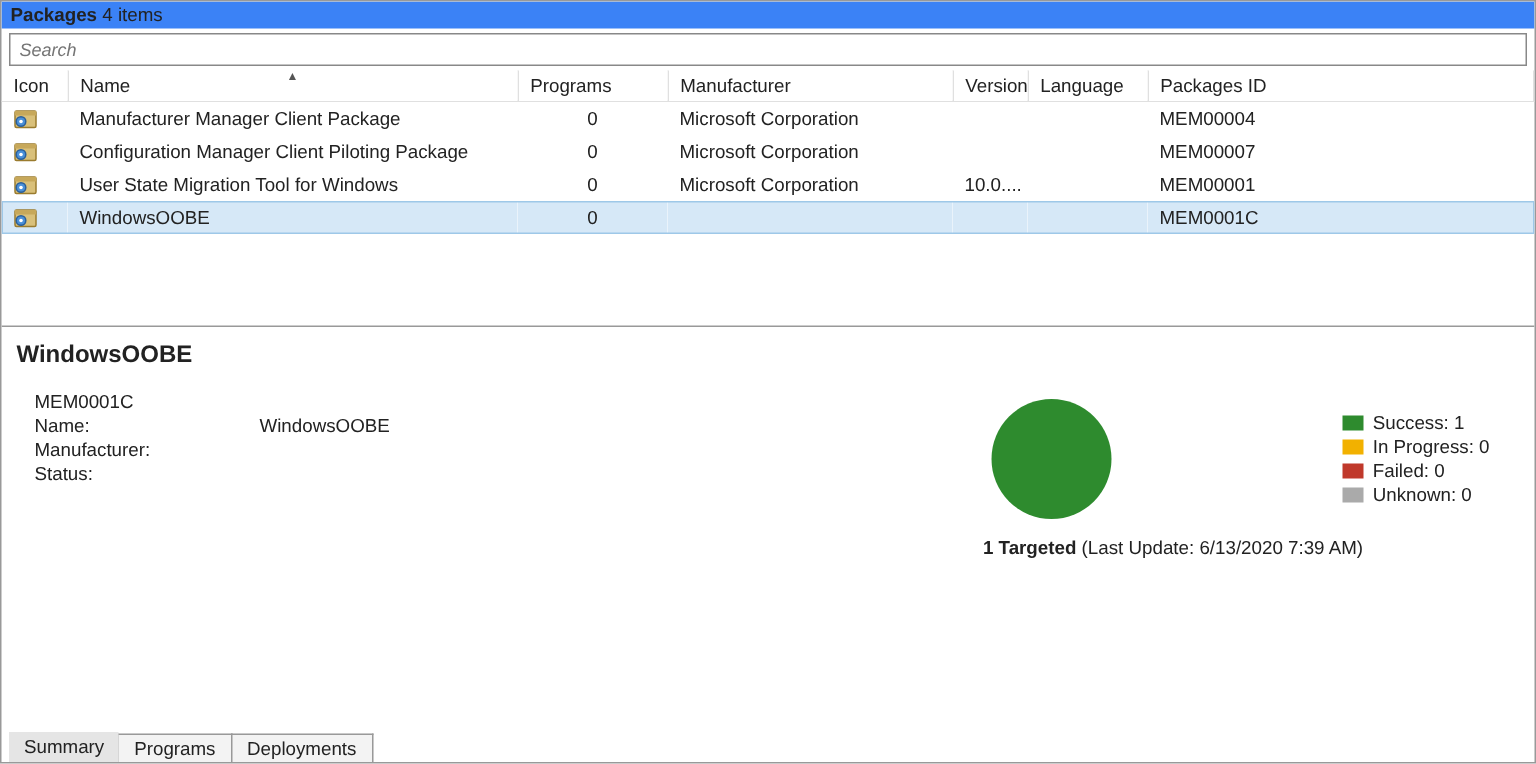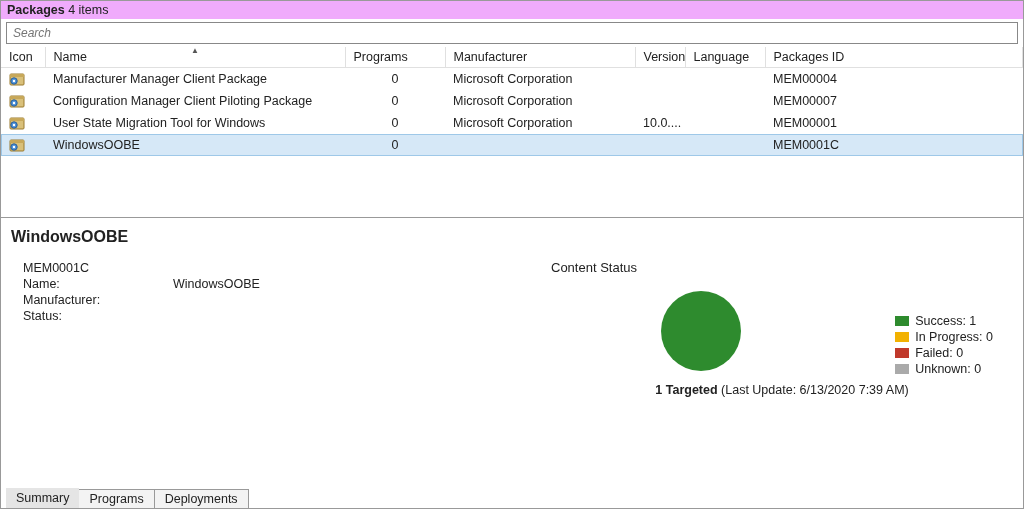--- a/index.html
+++ b/index.html
@@ -9,21 +9,21 @@
     color: #222;
     background: #fff;
     width: 1024px;
     height: 509px;
     overflow: hidden;
     border: 1px solid #999;
   }
   .header {
     padding: 2px 6px;
     font-size: 12.5px;
-    background: #f0abfc;
+    background: #3b82f6;
   }
   .header b { font-weight: 600; }
   .search-wrap {
     padding: 3px 5px 3px 5px;
   }
   .search-input {
     width: 100%;
     height: 22px;
     border: 1px solid #888;
     font-style: italic;
@@ -96,21 +96,21 @@
   .detail-right { flex: 1; }
   .section-h {
     font-size: 13px;
     font-weight: 400;
     color: #222;
     margin-bottom: 10px;
   }
   .prop-list { margin-left: 12px; }
   .prop-row { display: flex; font-size: 12.5px; padding: 1px 0; }
   .prop-label { width: 150px; }
-  .status-body { display: flex; align-items: flex-end; }
+  .status-body { display: flex; align-items: center; }
   .pie {
     width: 80px; height: 80px; border-radius: 50%;
     background: #2e8b2e;
     margin: 6px 0 6px 110px;
   }
   .legend { margin-left: auto; margin-right: 20px; }
   .legend-row { display: flex; align-items: center; font-size: 12.5px; padding: 1px 0; }
   .swatch { width: 14px; height: 10px; margin-right: 6px; }
   .sw-success { background: #2e8b2e; }
   .sw-progress { background: #f2b100; }
@@ -248,21 +248,20 @@
             <div class="prop-label">Manufacturer:</div>
             <div></div>
           </div>
         <div class="prop-row">
             <div class="prop-label">Status:</div>
             <div></div>
           </div>
       </div>
     </div>
     <div class="detail-right">
-      <div class="section-h">Content Status</div>
       <div class="status-body">
         <div class="pie"></div>
         <div class="legend">
           <div class="legend-row">
               <span class="swatch sw-success"></span>
               <span>Success: 1</span>
             </div>
           <div class="legend-row">
               <span class="swatch sw-progress"></span>
               <span>In Progress: 0</span>

